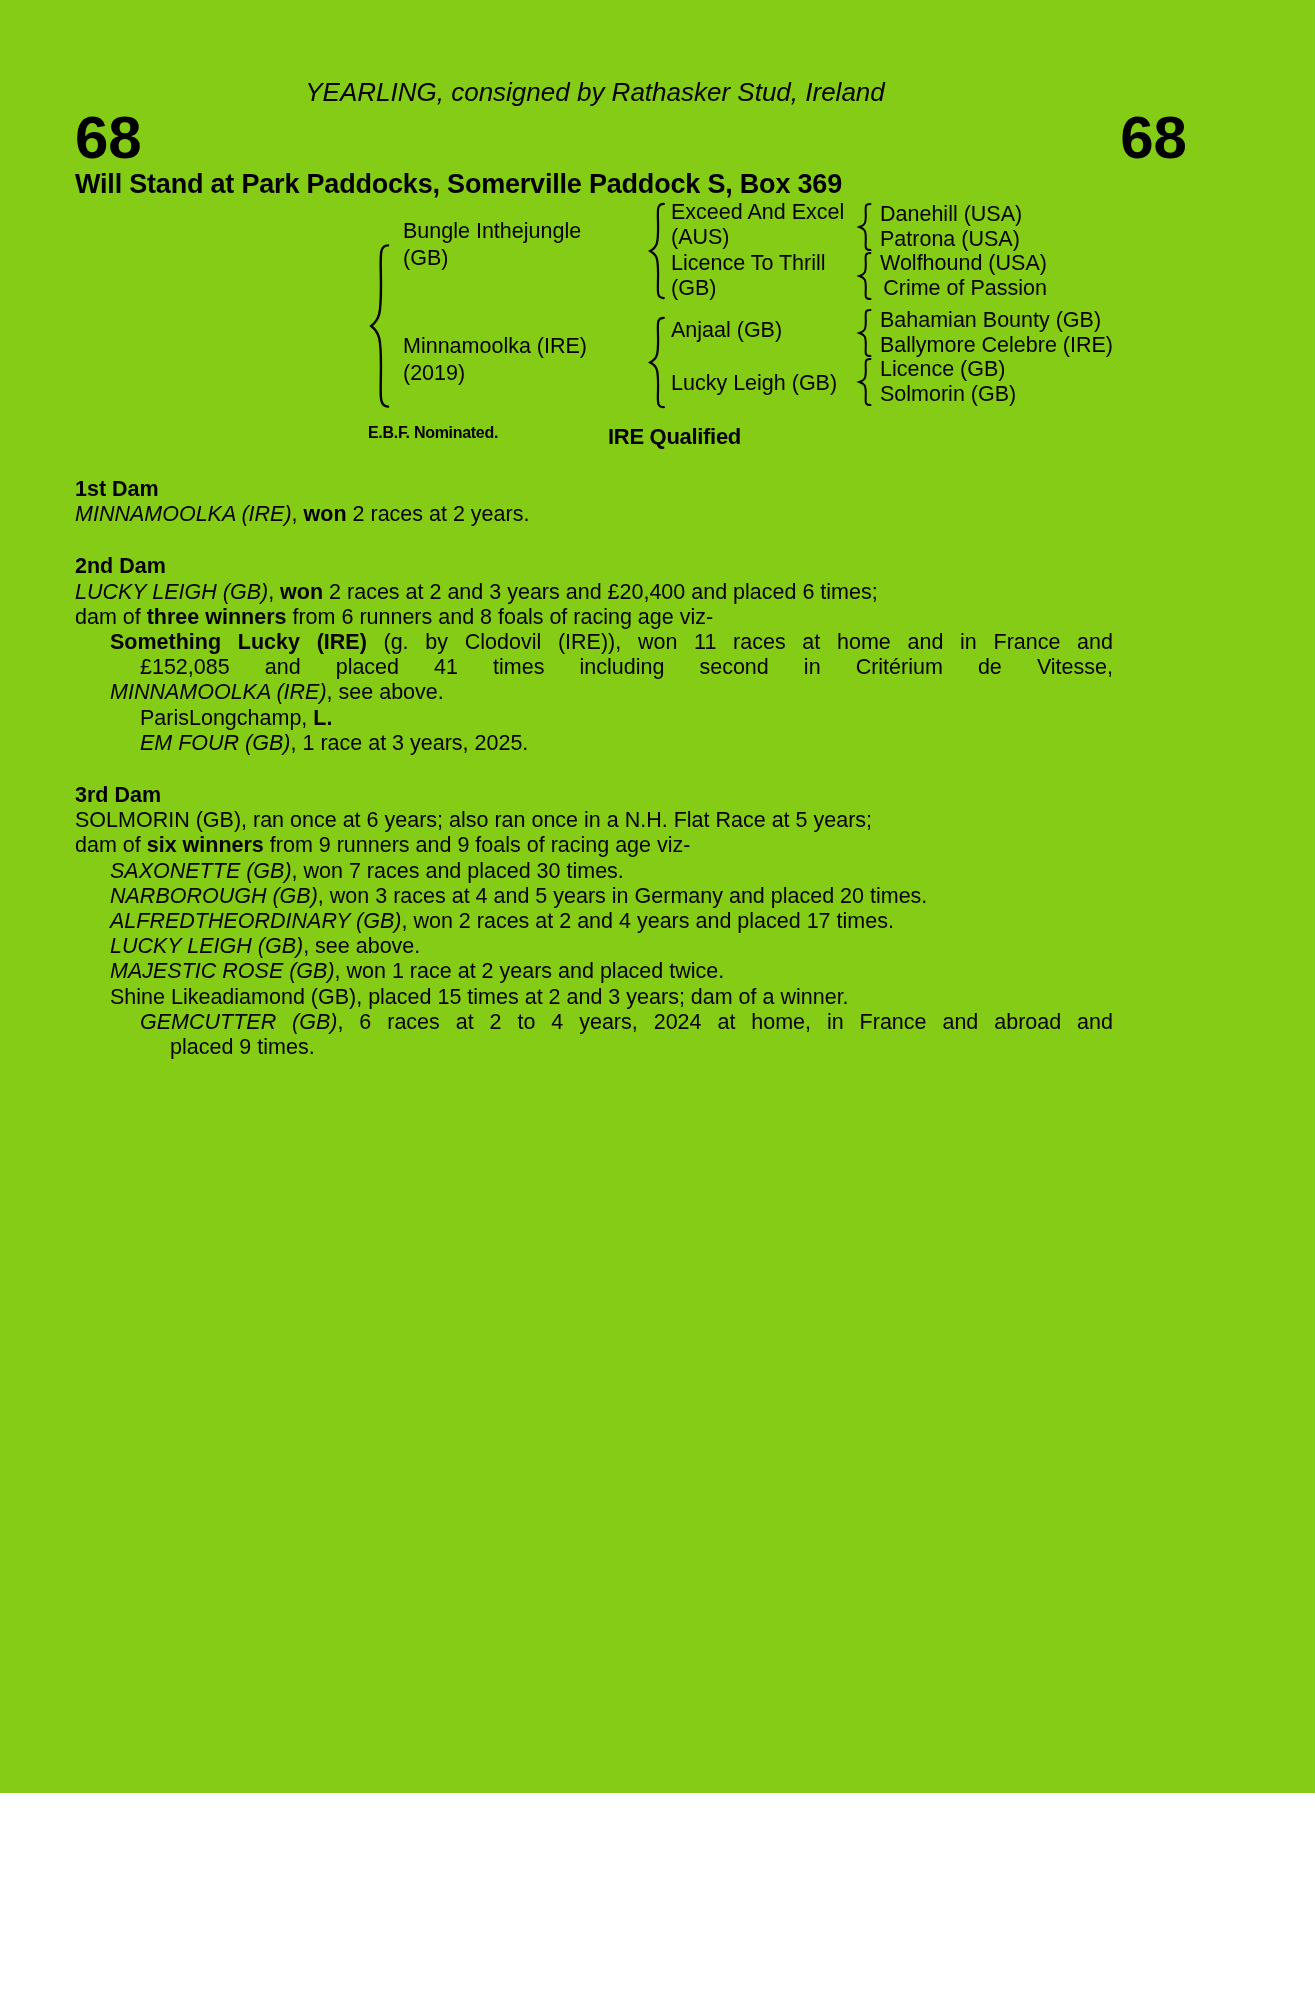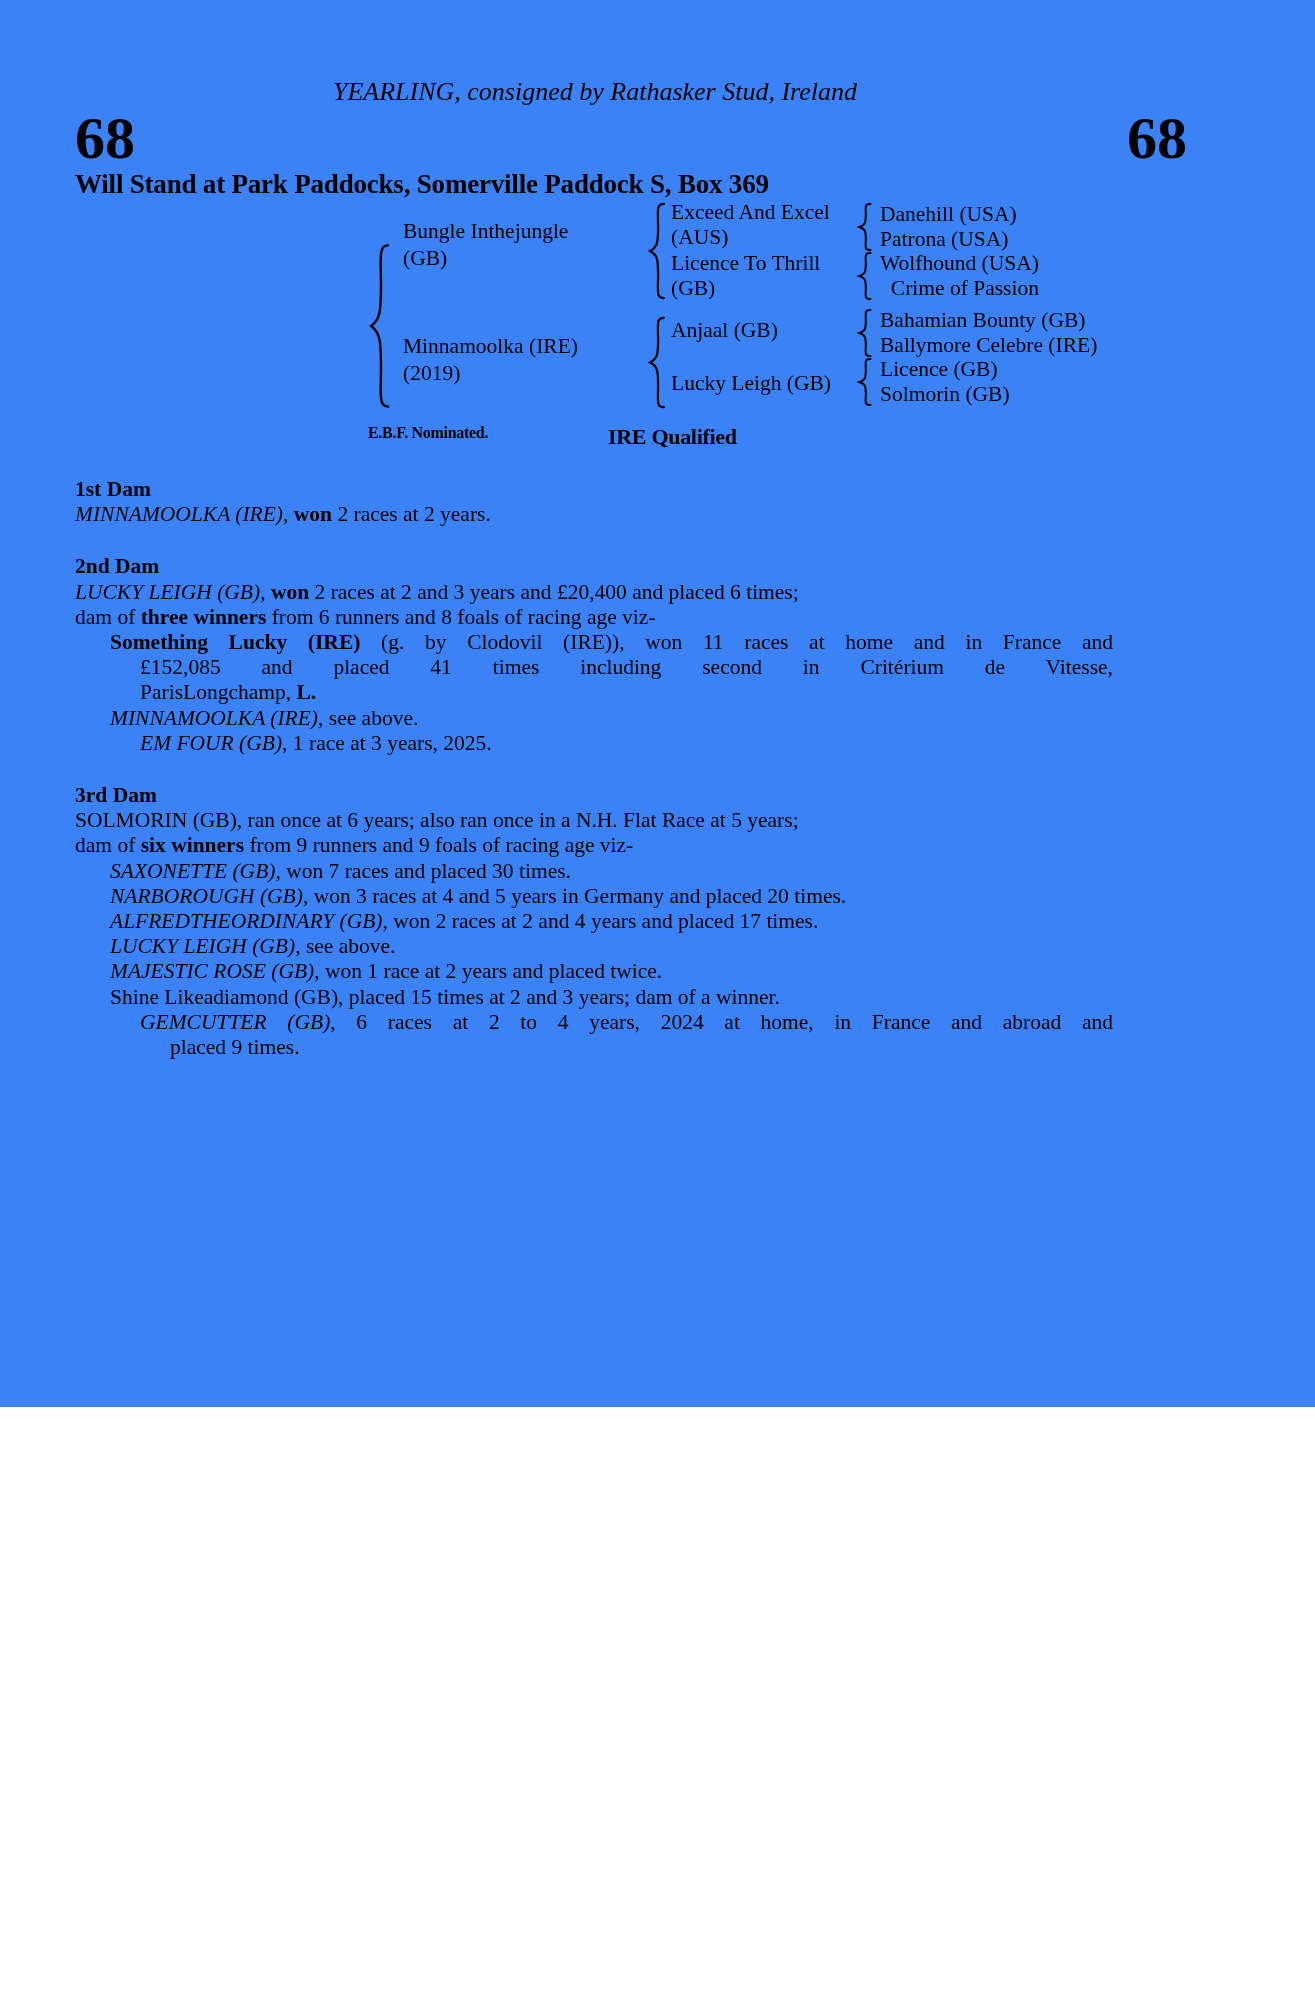--- a/index.html
+++ b/index.html
@@ -1,18 +1,18 @@
 <!DOCTYPE html>
 <html><head>
 <meta charset="utf-8">
 <style>
   html,body { margin:0; padding:0; background:#ffffff; }
   .page {
-    position:relative; width:1315px; height:1407px; background:#3b82f6;
-    font-family:Liberation Serif, serif; color:#000; overflow:hidden;
+    position:relative; width:1315px; height:1793px; background:#84cc16;
+    font-family:Liberation Sans, sans-serif; color:#000; overflow:hidden;
   }
   .i, span.i { font-style:italic; }
   .b, span.b { font-weight:bold; }
   .caption { position:absolute; left:75px; top:77px; width:1040px; text-align:center;
              font-size:26px; font-style:italic; }
   .lot { position:absolute; font-size:60px; font-weight:bold; line-height:1; }
   .lot-l { left:75px; top:108px; }
   .lot-r { right:128px; top:108px; }
   .stand { position:absolute; left:75px; top:169px; font-size:27px; font-weight:bold;
            letter-spacing:-0.2px; white-space:nowrap; }
@@ -108,22 +108,22 @@
 
   <div class="body-text">
       <div class="tl ind0"><span class="b">1st Dam</span></div>
       <div class="tl ind0"><span class="i">MINNAMOOLKA (IRE)</span><span>, </span><span class="b">won</span><span> 2 races at 2 years.</span></div>
       <div class="spacer"></div>
       <div class="tl ind0"><span class="b">2nd Dam</span></div>
       <div class="tl ind0"><span class="i">LUCKY LEIGH (GB)</span><span>, </span><span class="b">won</span><span> 2 races at 2 and 3 years and £20,400 and placed 6 times;</span></div>
       <div class="tl ind0"><span>dam of </span><span class="b">three winners</span><span> from 6 runners and 8 foals of racing age viz-</span></div>
       <div class="tl ind1 just"><span class="b">Something Lucky (IRE)</span><span> (g. by Clodovil (IRE)), won 11 races at home and in France and</span></div>
       <div class="tl ind2 just"><span>£152,085 and placed 41 times including second in Critérium de Vitesse,</span></div>
+      <div class="tl ind1"><span class="i">MINNAMOOLKA (IRE)</span><span>, see above.</span></div>
       <div class="tl ind2"><span>ParisLongchamp, </span><span class="b">L.</span></div>
-      <div class="tl ind1"><span class="i">MINNAMOOLKA (IRE)</span><span>, see above.</span></div>
       <div class="tl ind2"><span class="i">EM FOUR (GB)</span><span>, 1 race at 3 years, 2025.</span></div>
       <div class="spacer"></div>
       <div class="tl ind0"><span class="b">3rd Dam</span></div>
       <div class="tl ind0"><span>SOLMORIN (GB), ran once at 6 years; also ran once in a N.H. Flat Race at 5 years;</span></div>
       <div class="tl ind0"><span>dam of </span><span class="b">six winners</span><span> from 9 runners and 9 foals of racing age viz-</span></div>
       <div class="tl ind1"><span class="i">SAXONETTE (GB)</span><span>, won 7 races and placed 30 times.</span></div>
       <div class="tl ind1"><span class="i">NARBOROUGH (GB)</span><span>, won 3 races at 4 and 5 years in Germany and placed 20 times.</span></div>
       <div class="tl ind1"><span class="i">ALFREDTHEORDINARY (GB)</span><span>, won 2 races at 2 and 4 years and placed 17 times.</span></div>
       <div class="tl ind1"><span class="i">LUCKY LEIGH (GB)</span><span>, see above.</span></div>
       <div class="tl ind1"><span class="i">MAJESTIC ROSE (GB)</span><span>, won 1 race at 2 years and placed twice.</span></div>

